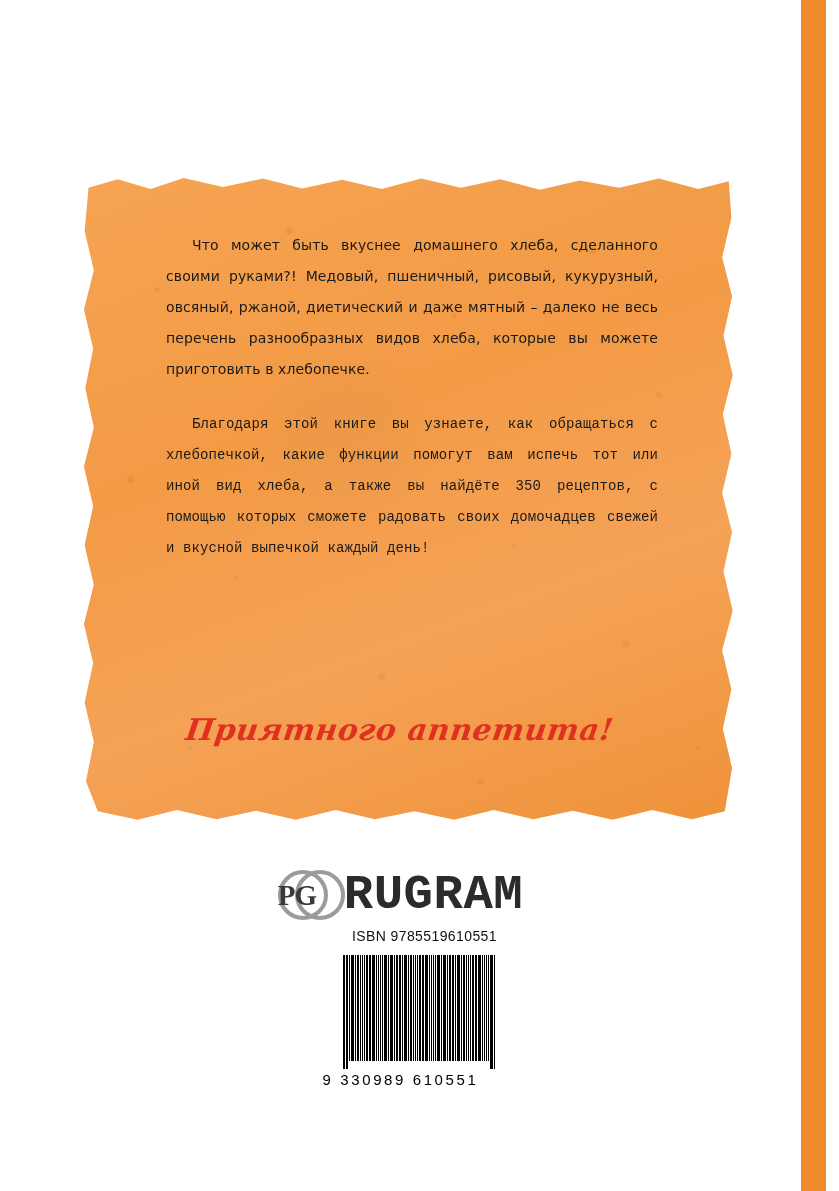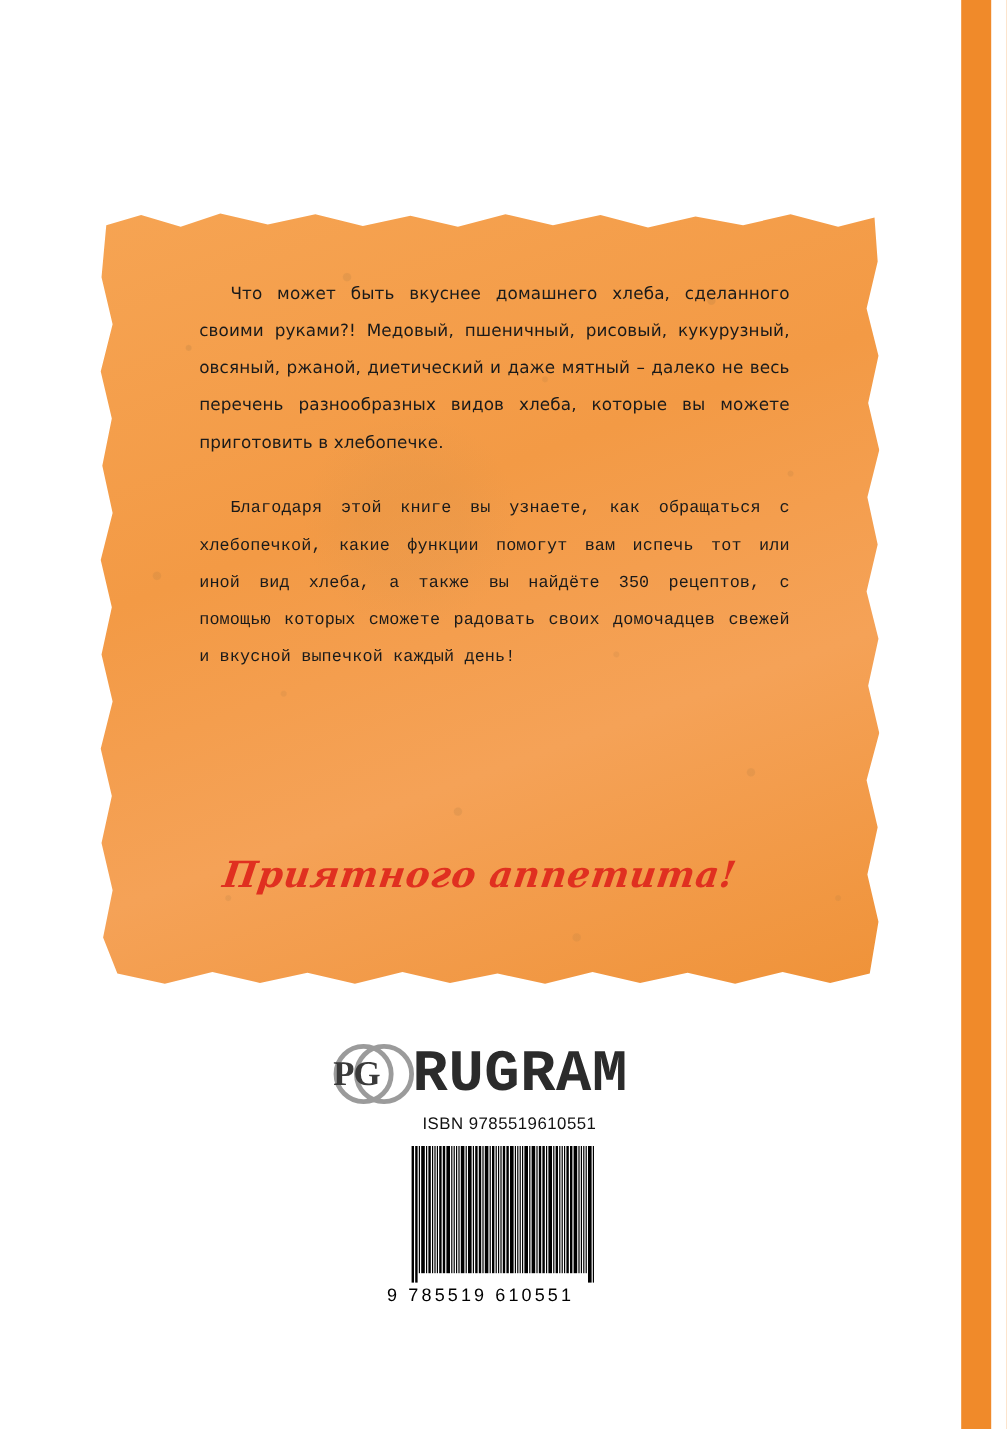--- a/index.html
+++ b/index.html
@@ -323,15 +323,15 @@
       <span class="bar" style="width: 2px;"></span>
       <span class="bar" style="width: 3px;"></span>
       <span class="bar" style="width: 1px;"></span>
       <span class="bar" style="width: 1px;"></span>
       <span class="bar" style="width: 1px;"></span>
       <span class="bar" style="width: 1px;"></span>
       <span class="bar" style="width: 3px; height: 114px;"></span>
       <span class="bar" style="width: 1px; height: 114px;"></span>
     </div>
 
-  <div class="barcode-digits">9 785519 610551</div>
+  <div class="barcode-digits">9 330989 610551</div>
 
 </div>
 
 </body></html>

